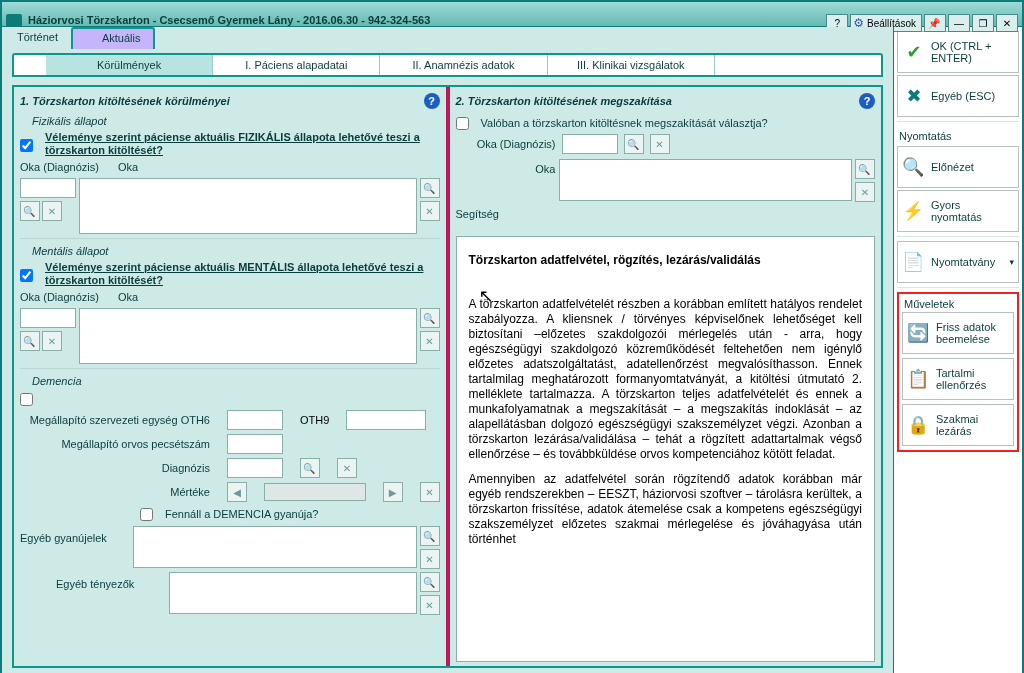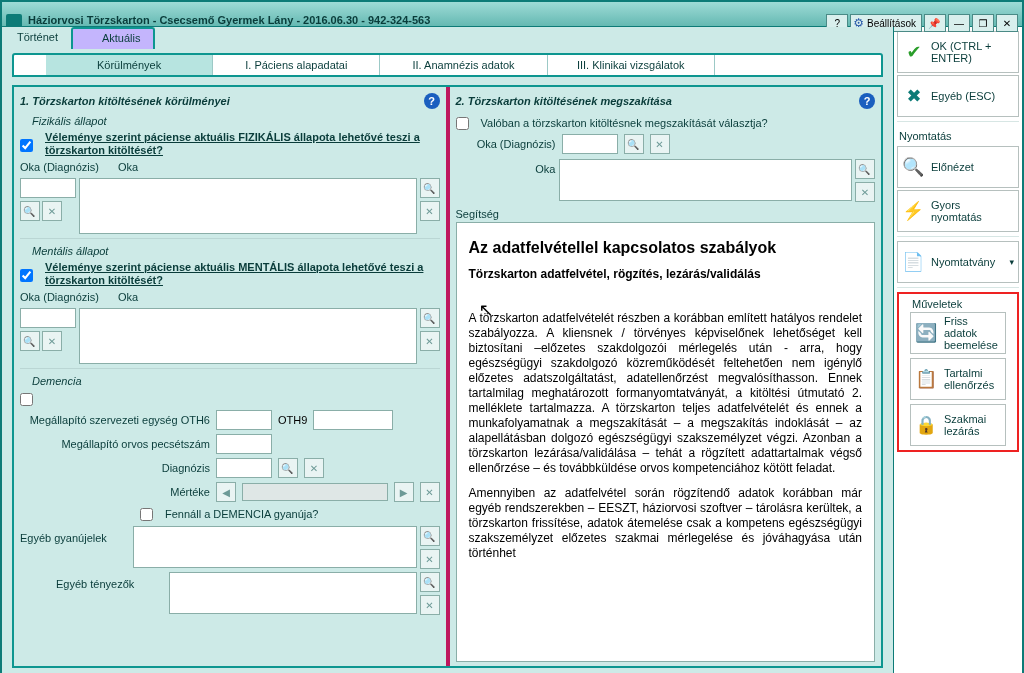--- a/index.html
+++ b/index.html
@@ -36,34 +36,34 @@
 .lbl-row label { width: 92px; text-align: left; }
 .lbl-row.r { }
 .lbl-row.r label { text-align:right; }
 .ctrl-box { height: 20px; border: 1px solid #8aaea8; background: #fff; }
 .ctrl-box.narrow { width: 56px; }
 .sq-btn { width: 20px; height: 20px; border: 1px solid #8aaea8; background: #e9f4f3; display: flex; align-items: center; justify-content: center; font-size: 10px; color: #6d9a97; cursor: pointer; }
 .textpad { display: flex; gap: 3px; margin-top: 3px; }
 .textarea-box { flex: 1; height: 56px; border: 1px solid #8aaea8; background: #fff; resize: none; font-size: 11px; }
 .btn-stack { display: flex; flex-direction: column; gap: 3px; }
 .sep { height: 1px; background: #bad6d4; margin: 4px 0; }
-.dem-row { display: flex; align-items: center; gap: 6px; margin: 2px 0; font-size: 11px; }
+.dem-row { display: flex; align-items: center; gap: 17px; margin: 2px 0; font-size: 11px; }
 .dem-row label { width: 190px; text-align: right; color:#093c3a; }
 .dem-mini { width: 56px; height: 20px; border: 1px solid #8aaea8; background: #fff; }
 .slider-track { flex: 1; height: 18px; border: 1px solid #8aaea8; background: #dfe7e6; }
-.help-head { font-size: 11px; color:#093c3a; margin: 6px 0 2px 0; }
+.help-head { font-size: 11px; color:#093c3a; margin: 6px 0 16px 0; }
 .help-frame { flex: 1; border: 1px solid #8aaea8; background: #fff; overflow-y: scroll; padding: 10px 12px; font-size: 12px; color:#000; }
 .help-frame h2 { font-size: 16px; font-weight: bold; margin: 6px 0 10px; }
 .help-frame h3 { font-size: 12px; font-weight: bold; margin: 6px 0 8px; }
 .help-frame p { text-align: justify; line-height: 15px; margin-bottom: 10px; }
 .cursor { position: absolute; font-size: 18px; color: #000; }
 .rp-btn { height: 42px; border: 1px solid #b6c0be; background: #fff; display: flex; align-items: center; padding: 3px 4px; gap: 5px; text-align:left; font-size: 11px; color:#093c3a; cursor:pointer; }
 .rp-btn .i { width: 24px; height: 24px; display: flex; align-items: center; justify-content: center; font-size: 18px; flex-shrink:0; }
 .rp-hdr { font-size: 11px; color:#093c3a; margin: 4px 0 2px 2px; }
-.rp-group { border: 2px solid #d11; padding: 4px 11px; }
+.rp-group { border: 2px solid #d11; padding: 4px 3px; }
 .rp-group.red { border-color: #e22; }
 .vsep { height:1px; background:#d7e6e4; margin:2px 0;}
 .sq-pair{display:flex;gap:2px;}
 .col2 .lbl-row label{width:100px;text-align:right;}
 </style>
 </head>
 <body>
 
 <div class="window">
   <div class="titlebar">
@@ -228,21 +228,20 @@
             <label style="width:100px;text-align:right;padding-top:4px;font-size:11px;color:#093c3a;">Oka</label>
             <textarea class="textarea-box" style="height: 42px;"></textarea>
             <div class="btn-stack">
               <div class="sq-btn">🔍</div>
               <div class="sq-btn">✕</div>
             </div>
           </div>
 
           <div class="help-head">Segítség</div>
           <div class="help-frame">
-            <h2>Az adatfelvétellel kapcsolatos szabályok</h2>
             <h3>Törzskarton adatfelvétel, rögzítés, lezárás/validálás</h3>
             <span class="cursor" style="position:relative;left:10px;top:10px;">↖</span>
             <p>A törzskarton adatfelvételét részben a korábban említett  hatályos rendelet szabályozza.  A  kliensnek  /  törvényes  képviselőnek lehetőséget kell biztosítani –előzetes szakdolgozói mérlegelés után  - arra, hogy egészségügyi szakdolgozó közreműködését  feltehetően nem  igénylő  előzetes  adatszolgáltatást,  adatellenőrzést megvalósíthasson.  Ennek  tartalmilag  meghatározott formanyomtatványát, a kitöltési útmutató 2. melléklete tartalmazza. A törzskarton teljes adatfelvételét és ennek a munkafolyamatnak a megszakítását – a megszakítás indoklását – az alapellátásban dolgozó egészségügyi szakszemélyzet végzi. Azonban a  törzskarton lezárása/validálása – tehát a rögzített adattartalmak  végső ellenőrzése – és továbbküldése orvos kompetenciához  kötött feladat.</p>
             <p>Amennyiben az adatfelvétel során rögzítendő adatok korábban  már egyéb rendszerekben – EESZT, háziorvosi szoftver –  tárolásra kerültek, a törzskarton frissítése, adatok átemelése csak a kompetens egészségügyi szakszemélyzet előzetes szakmai mérlegelése  és jóváhagyása után történhet</p>
           </div>
         </div>
       </div>
     </div>
 
     <div class="rightpanel">

